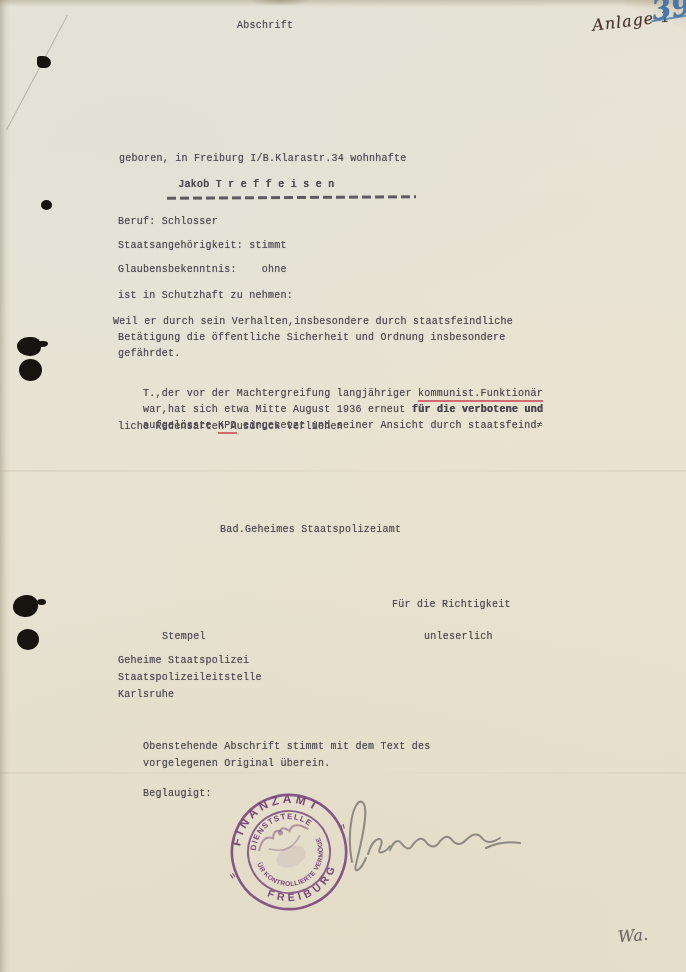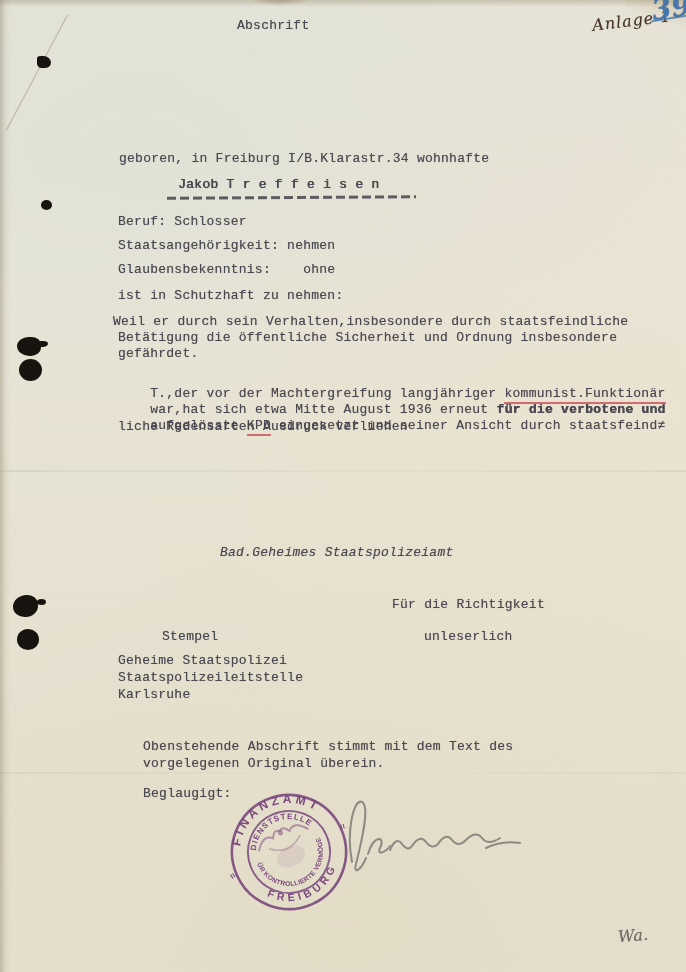--- a/index.html
+++ b/index.html
@@ -4,21 +4,21 @@
 <style>
   html,body{margin:0;padding:0;}
   body{background:#8f8878;font-family:"Liberation Mono","DejaVu Sans Mono",monospace;}
   #page{position:relative;width:686px;height:972px;overflow:hidden;
     background:
       radial-gradient(ellipse 900px 500px at 20% 15%, rgba(214,222,216,.35), rgba(0,0,0,0) 60%),
       radial-gradient(ellipse 700px 600px at 85% 45%, rgba(236,226,205,.5), rgba(0,0,0,0) 70%),
       radial-gradient(ellipse 800px 500px at 50% 95%, rgba(226,216,192,.45), rgba(0,0,0,0) 70%),
       linear-gradient(180deg,#e6e3d6 0%,#e8e4d6 30%,#e6e1d0 60%,#e4dfcd 100%);
   }
-  .t{position:absolute;white-space:pre;font-size:13px;line-height:15px;letter-spacing:.25px;
+  .t{position:absolute;white-space:pre;font-size:10px;line-height:15px;letter-spacing:.25px;
      color:#4a4850;text-shadow:0 0 .7px rgba(74,72,80,.55);}
   .em{text-shadow:.5px 0 0 currentColor,0 0 .7px rgba(74,72,80,.5);}
   .ds{font-weight:bold;text-shadow:.4px 0 0 currentColor;}
   .redul{border-bottom:2.2px solid rgba(205,80,90,.82);padding-bottom:1px;}
   .hand{font-family:"DejaVu Serif","Liberation Serif",serif;font-style:italic;}
   .hole{position:absolute;background:#17130f;border-radius:50%;}
   .crease{position:absolute;pointer-events:none;}
 </style>
 </head>
 <body>
@@ -47,40 +47,40 @@
   <div class="t hand" style="left:618px;top:928px;font-size:16px;color:#6f6e67;transform:rotate(-5deg);">Wa.</div>
 
   <div class="t" style="left:237px;top:18px;">Abschrift</div>
 
   <div class="t" style="left:119px;top:151px;">geboren, in Freiburg I/B.Klarastr.34 wohnhafte</div>
   <div class="t em" style="left:178px;top:177px;">Jakob T r e f f e i s e n</div>
   <div class="crease" style="left:167px;top:196px;width:249px;height:3px;transform:rotate(-.3deg);
               background:repeating-linear-gradient(90deg,rgba(70,68,76,.85) 0 9px,rgba(0,0,0,0) 9px 13px);"></div>
 
   <div class="t" style="left:118px;top:214px;">Beruf: Schlosser</div>
-  <div class="t" style="left:118px;top:238px;">Staatsangehörigkeit: nehmen</div>
+  <div class="t" style="left:118px;top:238px;">Staatsangehörigkeit: stimmt</div>
   <div class="t" style="left:118px;top:262px;">Glaubensbekenntnis:    ohne</div>
   <div class="t" style="left:118px;top:288px;">ist in Schutzhaft zu nehmen:</div>
 
   <div class="t" style="left:113px;top:314px;">Weil er durch sein Verhalten,insbesondere durch staatsfeindliche</div>
   <div class="t" style="left:118px;top:330px;">Betätigung die öffentliche Sicherheit und Ordnung insbesondere</div>
   <div class="t" style="left:118px;top:346px;">gefährdet.</div>
 
   <div class="t" style="left:118px;top:371px;">
     <span>T.,der vor der Machtergreifung langjähriger </span><span class="redul">kommunist.Funktionär</span>
   </div>
   <div class="t" style="left:118px;top:387px;">
     <span>war,hat sich etwa Mitte August 1936 erneut </span><span class="ds">für die verbotene und</span>
   </div>
   <div class="t" style="left:118px;top:403px;">
     <span>aufgelösste </span><span class="redul">KPD</span><span> eingesetzt und seiner Ansicht durch staatsfeind≠</span>
   </div>
   <div class="t" style="left:118px;top:419px;">liche Redensarten Ausdruck verliehen</div>
 
-  <div class="t" style="left:220px;top:545px;font-style:italic;">Bad.Geheimes Staatspolizeiamt</div>
+  <div class="t" style="left:220px;top:522px;">Bad.Geheimes Staatspolizeiamt</div>
   <div class="t" style="left:392px;top:597px;">Für die Richtigkeit</div>
   <div class="t" style="left:162px;top:629px;">Stempel</div>
   <div class="t" style="left:424px;top:629px;text-align:center;">unleserlich</div>
   <div class="t" style="left:118px;top:653px;">Geheime Staatspolizei</div>
   <div class="t" style="left:118px;top:670px;">Staatspolizeileitstelle</div>
   <div class="t" style="left:118px;top:687px;">Karlsruhe</div>
 
   <div class="t" style="left:143px;top:739px;">Obenstehende Abschrift stimmt mit dem Text des</div>
   <div class="t" style="left:143px;top:756px;">vorgelegenen Original überein.</div>
   <div class="t" style="left:143px;top:786px;">Beglaugigt:</div>

